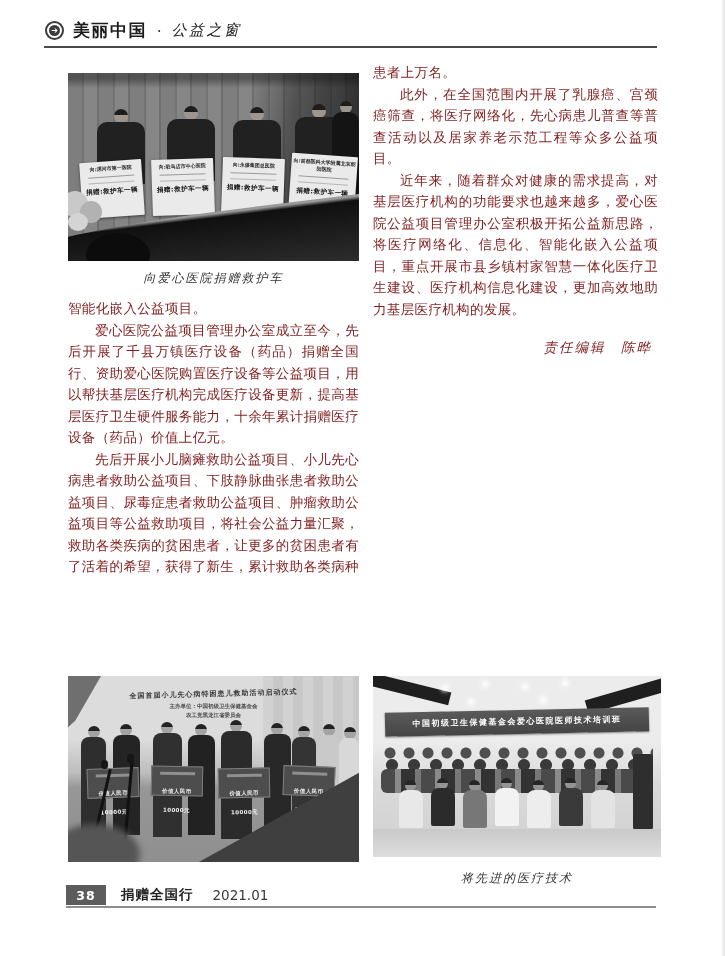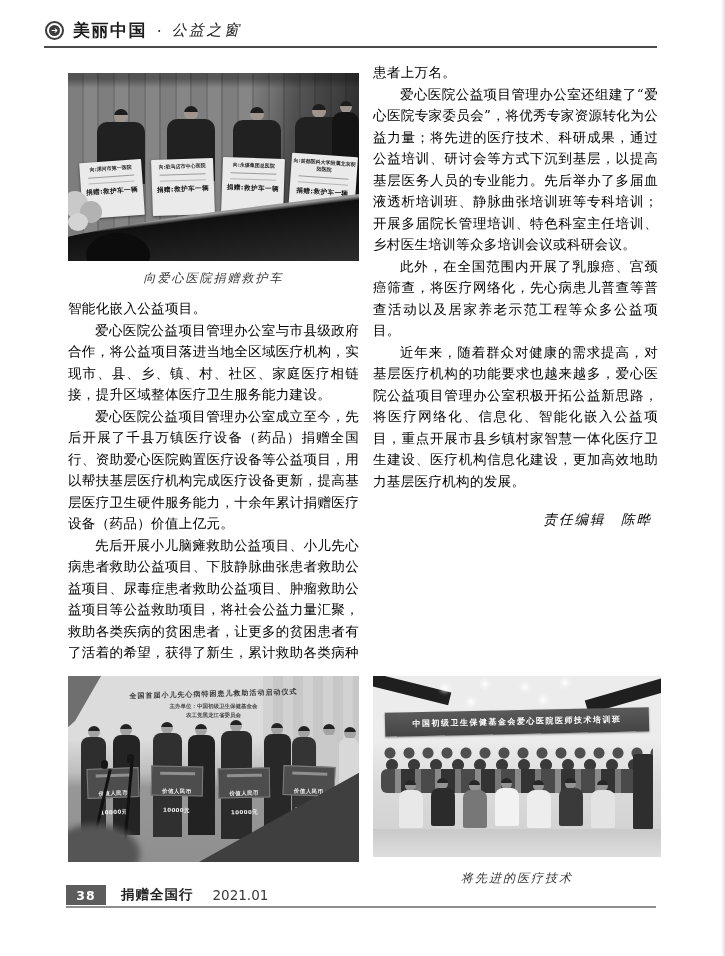--- a/index.html
+++ b/index.html
@@ -19,21 +19,21 @@
         font-size:17px;letter-spacing:1.5px;color:#1c1c1c;}
   .sep{font-size:14px;color:#1c1c1c;margin:0 1px;}
   .section{font-size:15px;font-style:italic;letter-spacing:2.5px;color:#222;}
   .rule-top{position:absolute;top:46px;left:44px;width:613px;height:2px;background:#4a4a4a;}
 
   
   .col{position:absolute;top:62px;}
   .col-left{left:68px;width:291px;}
   .col-right{left:373px;width:285px;}
   .col p{margin:0;font-size:13.5px;line-height:21.5px;text-align:justify;
-        letter-spacing:0.35px;color:#000000;}
+        letter-spacing:0.35px;color:#7f1d1d;}
   .indent{text-indent:2em;}
   .editor{margin-top:17px !important;text-align:right !important;font-style:italic;
         padding-right:6px;font-size:13.5px !important;letter-spacing:2px !important;color:#1f1f1f;}
 
   
   figure{margin:0;}
   .photo{position:relative;overflow:hidden;background:#b9b9b9;}
   .fig-cap{display:block;text-align:center;font-style:italic;font-size:12px;
         letter-spacing:2px;color:#333;}
   .fig1 .photo{width:291px;height:188px;margin-top:11px;}
@@ -175,28 +175,26 @@
         <div class="p1-table"></div>
         <span class="p1-blob shape" style="left:-6px;top:118px;width:26px;height:26px;background:#c9c9c9;"></span>
         <span class="p1-blob shape" style="left:12px;top:128px;width:22px;height:22px;background:#b2b2b2;"></span>
         <span class="p1-blob shape" style="left:0px;top:140px;width:20px;height:18px;background:#d4d4d4;"></span>
         <span class="p1-blob shape" style="left:18px;top:160px;width:64px;height:44px;background:#0c0c0c;"></span>
       </div>
       <figcaption class="fig-cap">向爱心医院捐赠救护车</figcaption>
     </figure>
 
     <p class="para">智能化嵌入公益项目。</p>
-    <p class="para indent">爱心医院公益项目管理办公室与市县级政府合作，将公益项目落进当地全区域医疗机构，实现市、县、乡、镇、村、社区、家庭医疗相链接，提升区域整体医疗卫生服务能力建设。</p>
     <p class="para indent">爱心医院公益项目管理办公室成立至今，先后开展了千县万镇医疗设备（药品）捐赠全国行、资助爱心医院购置医疗设备等公益项目，用以帮扶基层医疗机构完成医疗设备更新，提高基层医疗卫生硬件服务能力，十余年累计捐赠医疗设备（药品）价值上亿元。</p>
     <p class="para indent">先后开展小儿脑瘫救助公益项目、小儿先心病患者救助公益项目、下肢静脉曲张患者救助公益项目、尿毒症患者救助公益项目、肿瘤救助公益项目等公益救助项目，将社会公益力量汇聚，救助各类疾病的贫困患者，让更多的贫困患者有了活着的希望，获得了新生，累计救助各类病种</p>
   </div>
 
   <div class="col col-right">
     <p class="para">患者上万名。</p>
-    <p class="para indent">爱心医院公益项目管理办公室还组建了“爱心医院专家委员会”，将优秀专家资源转化为公益力量；将先进的医疗技术、科研成果，通过公益培训、研讨会等方式下沉到基层，以提高基层医务人员的专业能力。先后举办了多届血液透析培训班、静脉曲张培训班等专科培训；开展多届院长管理培训、特色科室主任培训、乡村医生培训等众多培训会议或科研会议。</p>
     <p class="para indent">此外，在全国范围内开展了乳腺癌、宫颈癌筛查，将医疗网络化，先心病患儿普查等普查活动以及居家养老示范工程等众多公益项目。</p>
     <p class="para indent">近年来，随着群众对健康的需求提高，对基层医疗机构的功能要求也越来越多，爱心医院公益项目管理办公室积极开拓公益新思路，将医疗网络化、信息化、智能化嵌入公益项目，重点开展市县乡镇村家智慧一体化医疗卫生建设、医疗机构信息化建设，更加高效地助力基层医疗机构的发展。</p>
     <p class="editor">责任编辑　陈晔</p>
   </div>
 
   <div class="bfig bfig-left">
     <div class="photo" id="photo2">
       <div class="p2-bg"></div>
       <div class="p2-build"></div>
       <span class="shape" style="left:0;top:0;width:60px;height:64px;background:#6f6f6f;clip-path:polygon(0 0,55% 0,12% 70%,0 80%);"></span>

